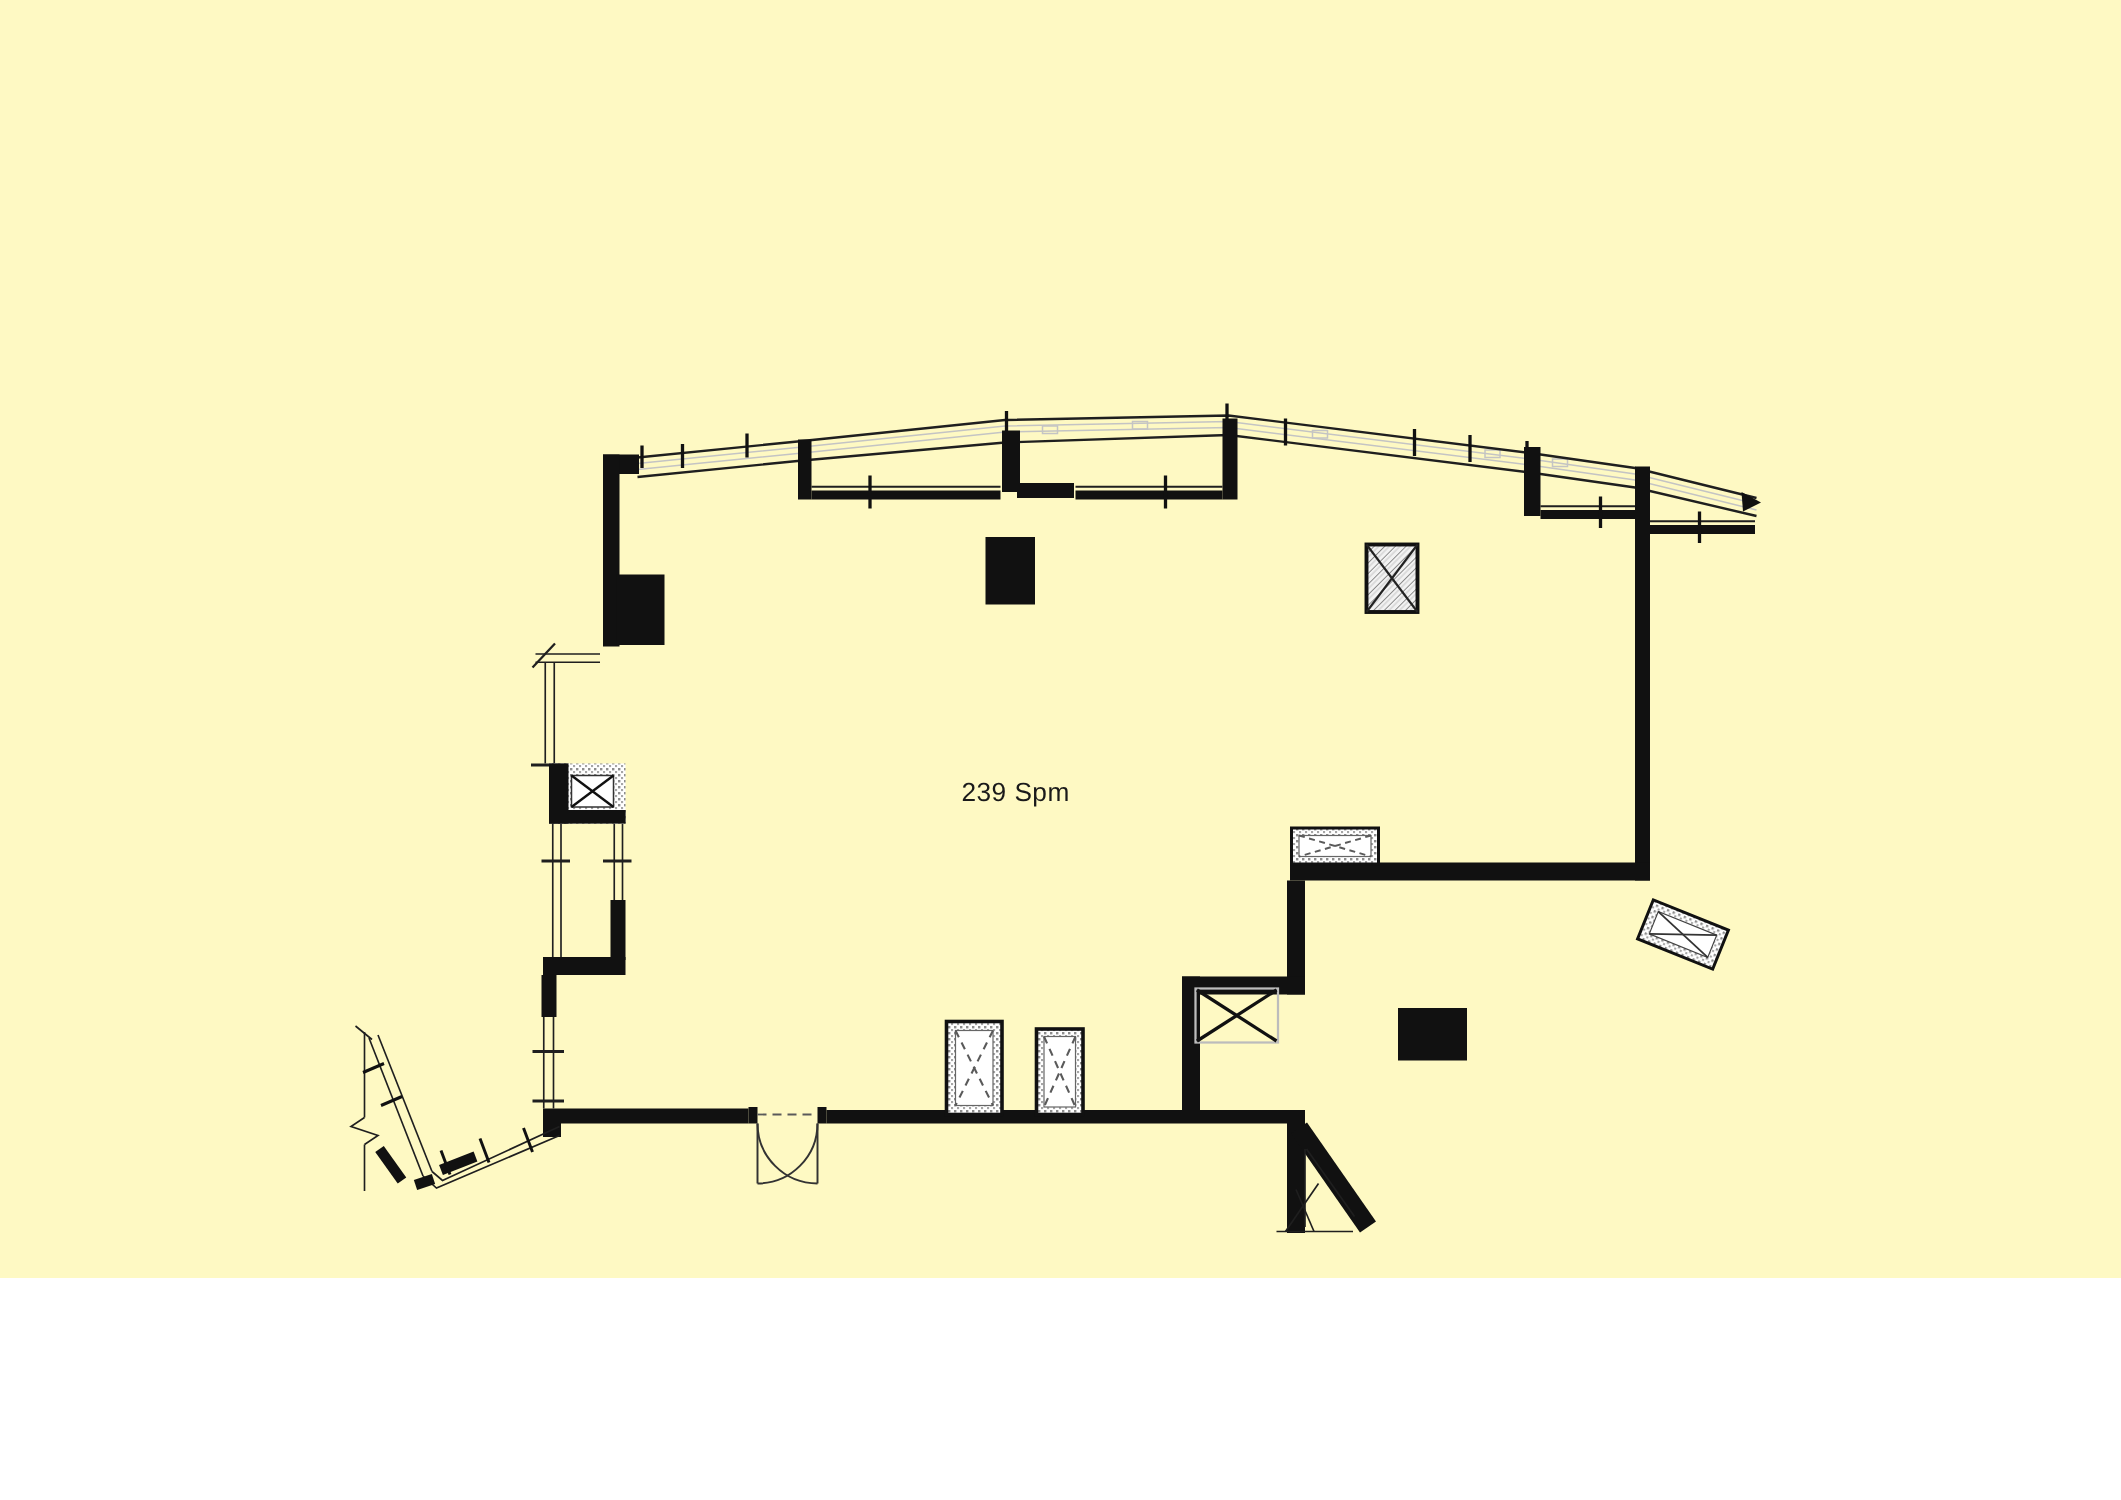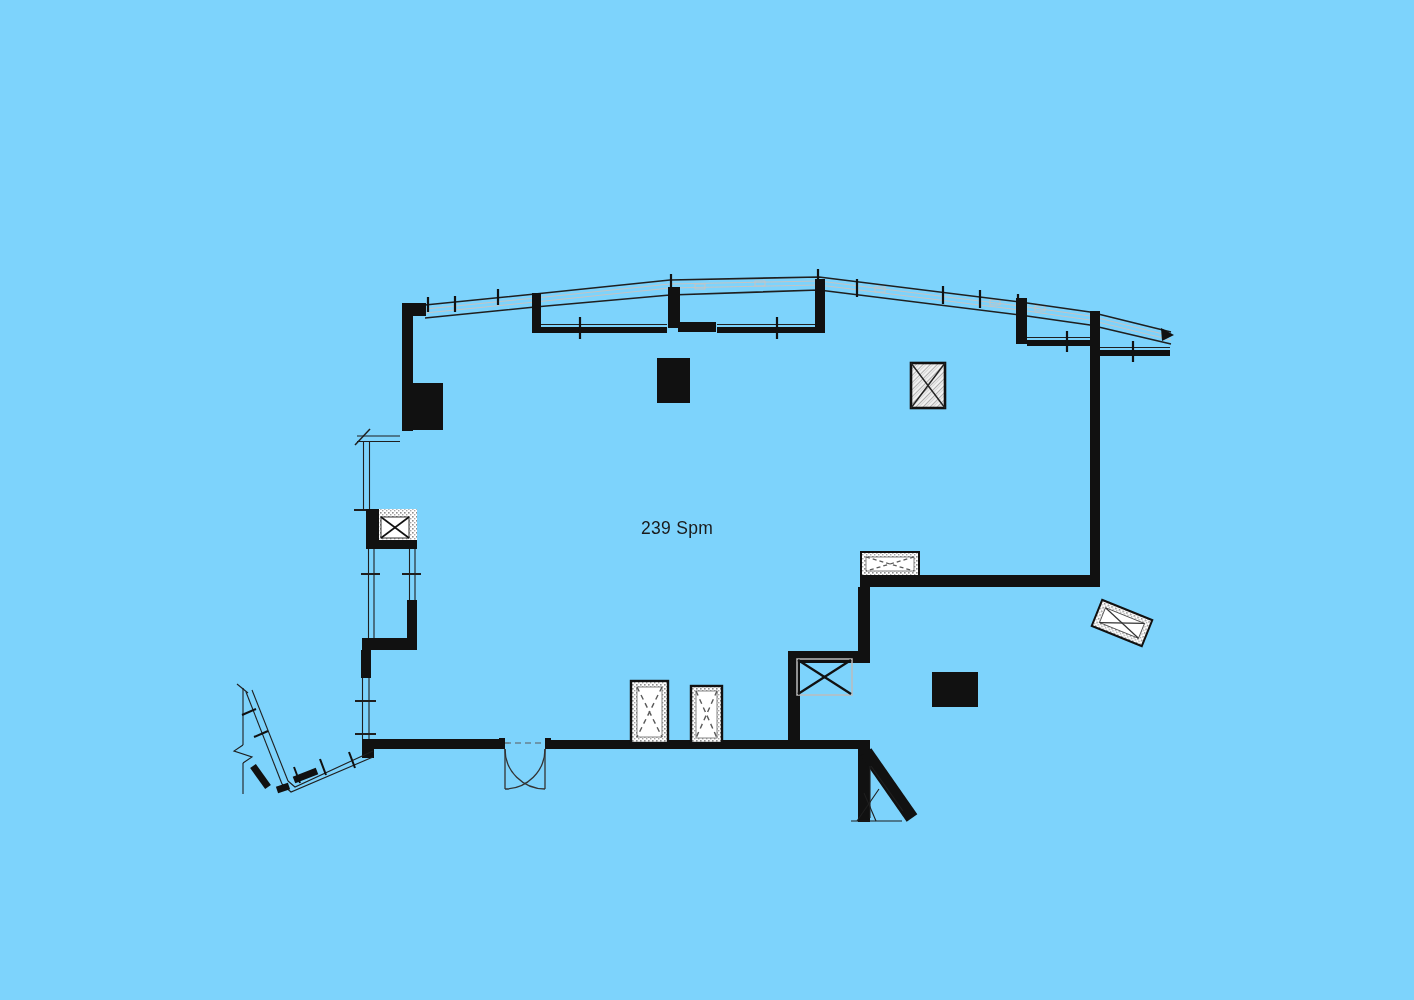--- a/index.html
+++ b/index.html
@@ -1,16 +1,16 @@
 <!DOCTYPE html>
 <html><head>
 <meta charset="utf-8">
 <style>
   html,body{margin:0;padding:0;background:#fff;}
-  #canvas{position:relative;width:1414px;height:1000px;background:#7dd3fc;overflow:hidden;
+  #canvas{position:relative;width:1414px;height:852px;background:#fef9c3;overflow:hidden;
           font-family:"Liberation Sans",sans-serif;}
   #plan-svg{position:absolute;left:0;top:0;width:1414px;height:1000px;}
   #area-label{position:absolute;left:641px;top:518px;font-size:17.5px;color:#1a1a1a;
               letter-spacing:.3px;white-space:nowrap;}
 </style>
 </head>
 <body>
 
 <div id="canvas">
 <svg id="plan-svg" viewBox="0 0 1414 1000" xmlns="http://www.w3.org/2000/svg">

